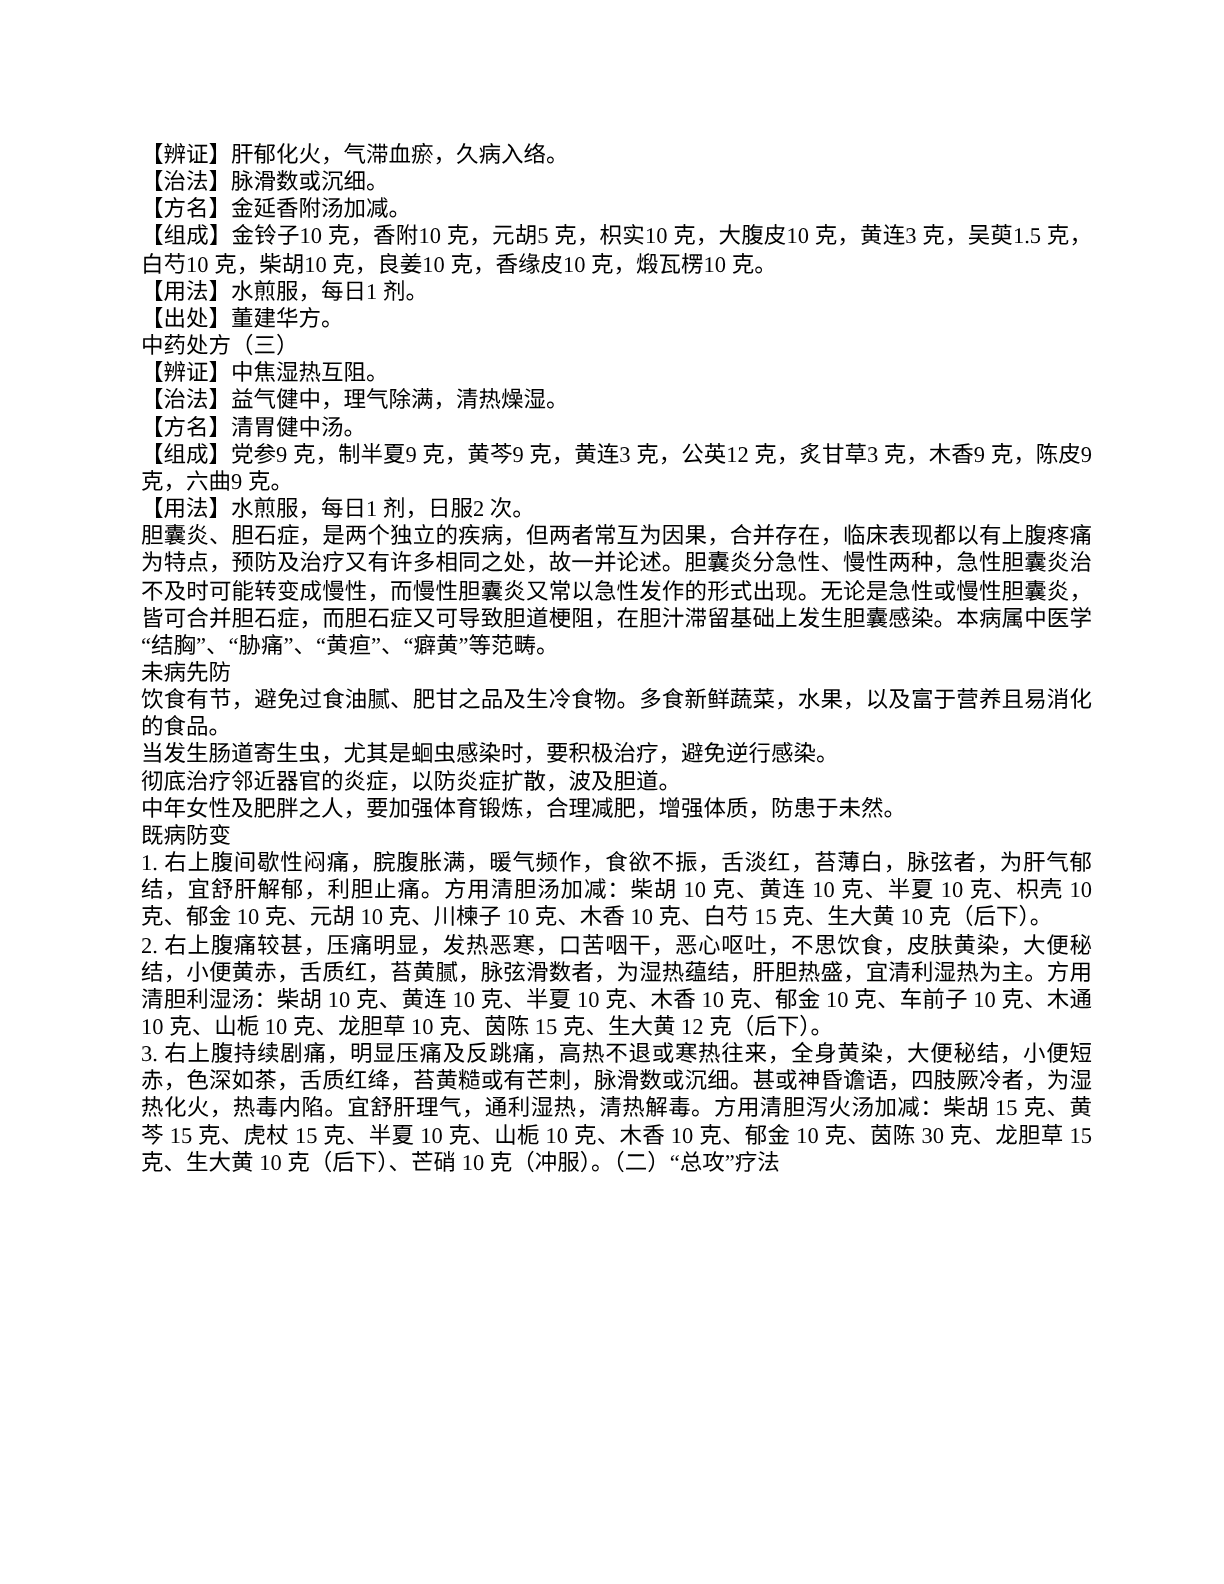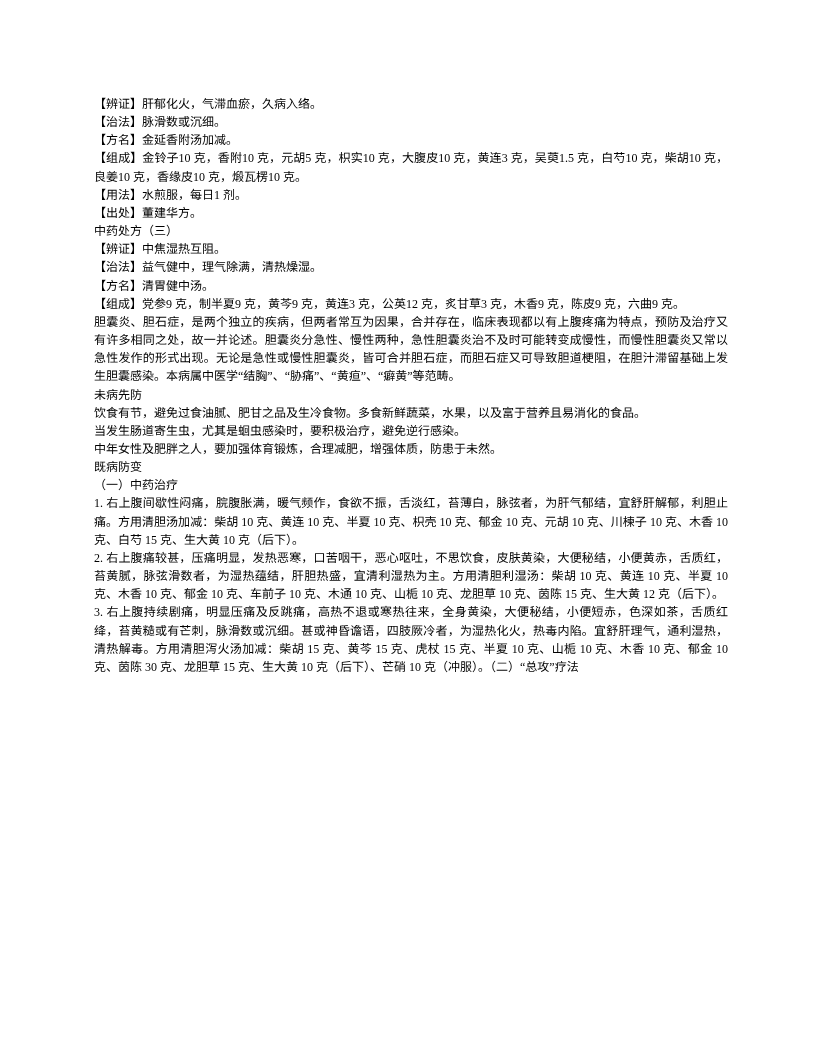--- a/index.html
+++ b/index.html
@@ -9,21 +9,21 @@
   }
   .document-page {
     position: relative;
     box-sizing: border-box;
     width: 816px;
     height: 1056px;
     background: #ffffff;
     color: #000000;
     padding: 95px 88px 0 94px;
     font-family: "Liberation Serif", "DejaVu Serif", serif;
-    font-size: 12px;
+    font-size: 15px;
     line-height: 18.15px;
     text-align: justify;
     overflow: hidden;
   }
   .document-page p {
     margin: 0;
     padding: 0;
     word-break: normal;
     overflow-wrap: break-word;
   }
@@ -36,23 +36,24 @@
   <p>【治法】脉滑数或沉细。</p>
   <p>【方名】金延香附汤加减。</p>
   <p>【组成】金铃子10 克，香附10 克，元胡5 克，枳实10 克，大腹皮10 克，黄连3 克，吴萸1.5 克，白芍10 克，柴胡10 克，良姜10 克，香缘皮10 克，煅瓦楞10 克。</p>
   <p>【用法】水煎服，每日1 剂。</p>
   <p>【出处】董建华方。</p>
   <p>中药处方（三）</p>
   <p>【辨证】中焦湿热互阻。</p>
   <p>【治法】益气健中，理气除满，清热燥湿。</p>
   <p>【方名】清胃健中汤。</p>
   <p>【组成】党参9 克，制半夏9 克，黄芩9 克，黄连3 克，公英12 克，炙甘草3 克，木香9 克，陈皮9 克，六曲9 克。</p>
+  <p>【用法】水煎服，每日1 剂，日服2 次。</p>
   <p>胆囊炎、胆石症，是两个独立的疾病，但两者常互为因果，合并存在，临床表现都以有上腹疼痛为特点，预防及治疗又有许多相同之处，故一并论述。胆囊炎分急性、慢性两种，急性胆囊炎治不及时可能转变成慢性，而慢性胆囊炎又常以急性发作的形式出现。无论是急性或慢性胆囊炎，皆可合并胆石症，而胆石症又可导致胆道梗阻，在胆汁滞留基础上发生胆囊感染。本病属中医学“结胸”、“胁痛”、“黄疸”、“癖黄”等范畴。</p>
   <p>未病先防</p>
   <p>饮食有节，避免过食油腻、肥甘之品及生冷食物。多食新鲜蔬菜，水果，以及富于营养且易消化的食品。</p>
   <p>当发生肠道寄生虫，尤其是蛔虫感染时，要积极治疗，避免逆行感染。</p>
+  <p>彻底治疗邻近器官的炎症，以防炎症扩散，波及胆道。</p>
   <p>中年女性及肥胖之人，要加强体育锻炼，合理减肥，增强体质，防患于未然。</p>
   <p>既病防变</p>
-  <p>（一）中药治疗</p>
   <p>1. 右上腹间歇性闷痛，脘腹胀满，暖气频作，食欲不振，舌淡红，苔薄白，脉弦者，为肝气郁结，宜舒肝解郁，利胆止痛。方用清胆汤加减：柴胡 10 克、黄连 10 克、半夏 10 克、枳壳 10 克、郁金 10 克、元胡 10 克、川楝子 10 克、木香 10 克、白芍 15 克、生大黄 10 克（后下）。</p>
   <p>2. 右上腹痛较甚，压痛明显，发热恶寒，口苦咽干，恶心呕吐，不思饮食，皮肤黄染，大便秘结，小便黄赤，舌质红，苔黄腻，脉弦滑数者，为湿热蕴结，肝胆热盛，宜清利湿热为主。方用清胆利湿汤：柴胡 10 克、黄连 10 克、半夏 10 克、木香 10 克、郁金 10 克、车前子 10 克、木通 10 克、山栀 10 克、龙胆草 10 克、茵陈 15 克、生大黄 12 克（后下）。</p>
   <p>3. 右上腹持续剧痛，明显压痛及反跳痛，高热不退或寒热往来，全身黄染，大便秘结，小便短赤，色深如茶，舌质红绛，苔黄糙或有芒刺，脉滑数或沉细。甚或神昏谵语，四肢厥冷者，为湿热化火，热毒内陷。宜舒肝理气，通利湿热，清热解毒。方用清胆泻火汤加减：柴胡 15 克、黄芩 15 克、虎杖 15 克、半夏 10 克、山栀 10 克、木香 10 克、郁金 10 克、茵陈 30 克、龙胆草 15 克、生大黄 10 克（后下）、芒硝 10 克（冲服）。（二）“总攻”疗法</p>
 </div>
 
 </body></html>

